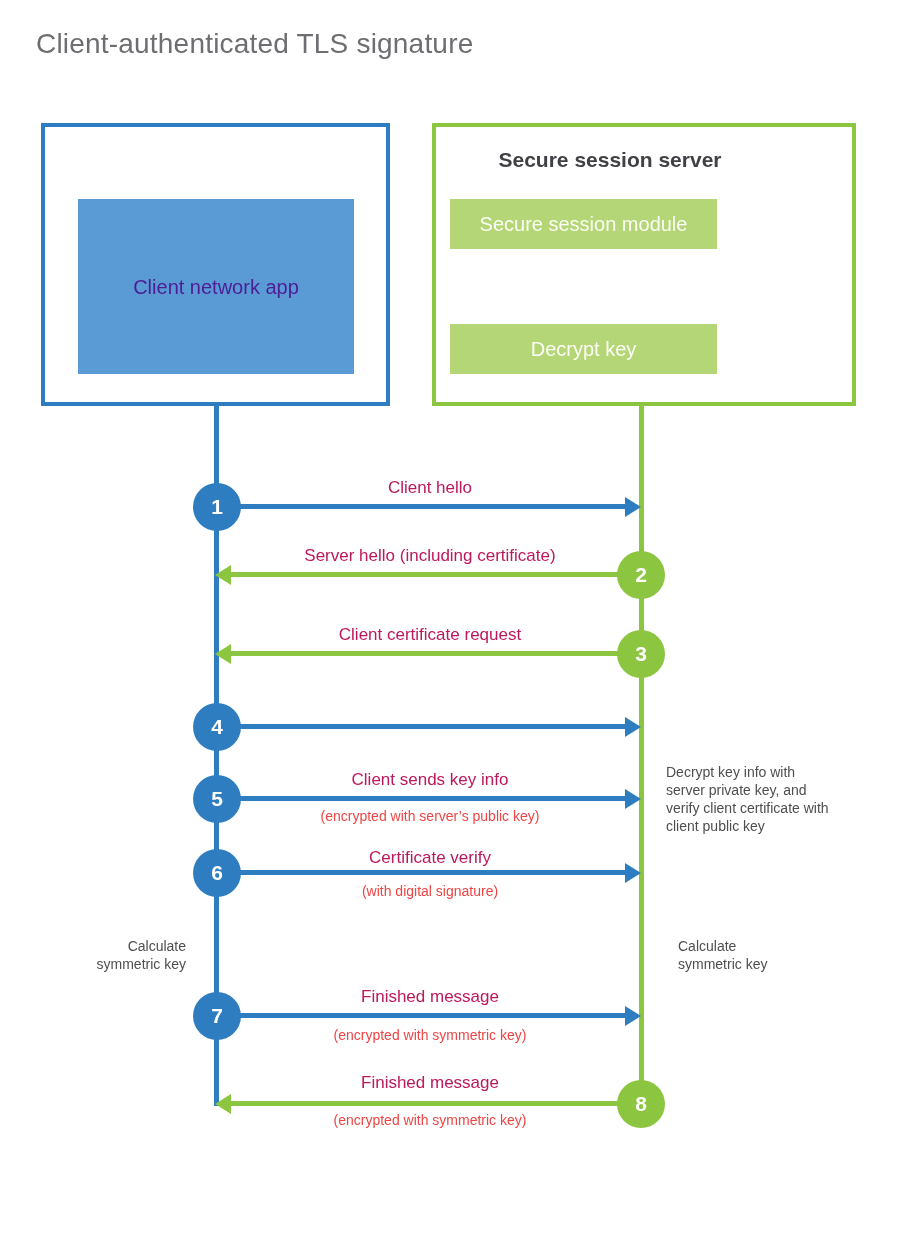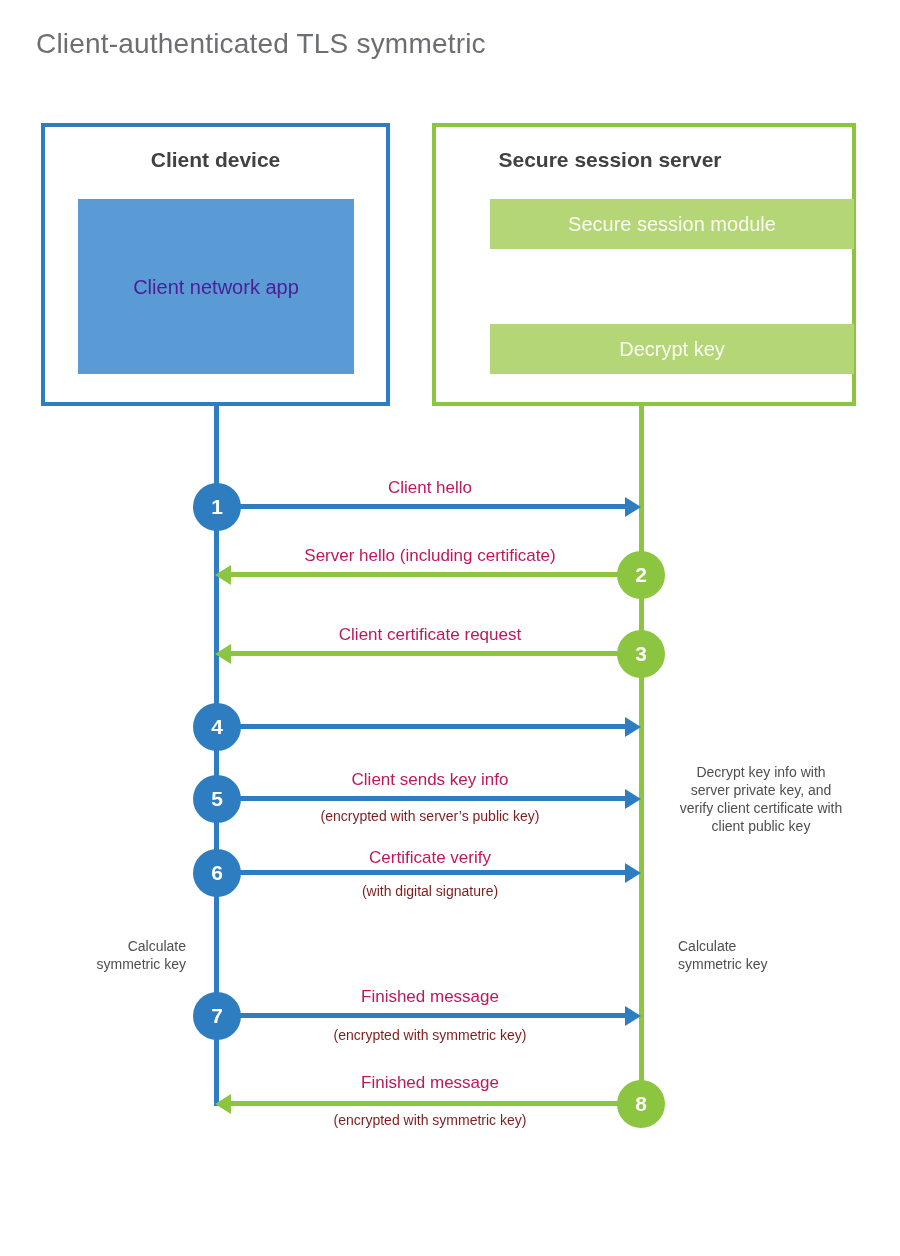--- a/index.html
+++ b/index.html
@@ -11,55 +11,54 @@
   .actor-box{position:absolute;top:123px;height:283px;background:#ffffff;box-sizing:border-box;}
   .actor-box.client{left:41px;width:349px;border:4px solid #2e7dc1;}
   .actor-box.server{left:432px;width:424px;border:4px solid #8cc540;}
   .actor-title{position:absolute;top:148px;font-size:21px;font-weight:700;color:#404145;text-align:center;}
   .actor-title.client{left:41px;width:349px;}
   .actor-title.server{left:432px;width:356px;}
 
   .app-box{position:absolute;left:78px;top:199px;width:276px;height:175px;background:#5b9bd5;display:flex;align-items:center;justify-content:center;}
   .app-box span{display:block;width:190px;text-align:center;font-size:20px;line-height:28px;color:#4c1d95;}
 
-  .module-bar{position:absolute;left:490px;width:364px;height:50px;background:#b4d676;display:flex;align-items:center;justify-content:center;font-size:20px;color:#fbfdf4;}
+  .module-bar{position:absolute;left:450px;width:267px;height:50px;background:#b4d676;display:flex;align-items:center;justify-content:center;font-size:20px;color:#fbfdf4;}
 
   .lifeline{position:absolute;width:5px;}
   .lifeline.blue{left:214px;top:406px;height:700px;background:#2e7dc1;}
   .lifeline.green{left:639px;top:406px;height:700px;background:#8cc540;}
 
   .step-circle{position:absolute;width:48px;height:48px;border-radius:50%;display:flex;align-items:center;justify-content:center;font-size:21px;font-weight:700;color:#ffffff;}
   .step-circle.blue{left:193px;background:#2e7dc1;}
   .step-circle.green{left:617px;background:#8cc540;}
 
   .msg-label{position:absolute;left:220px;width:420px;text-align:center;font-size:17px;color:#be185d;}
-  .msg-sub{position:absolute;left:220px;width:420px;text-align:center;font-size:14px;color:#7f1d1d;}
+  .msg-sub{position:absolute;left:220px;width:420px;text-align:center;font-size:14px;color:#ef4444;}
 
   .arrow{position:absolute;height:5px;}
   .arrow.blue{background:#2e7dc1;left:240px;width:386px;}
   .arrow.green{background:#8cc540;left:230px;width:390px;}
   .arrow.right::after{content:"";position:absolute;right:-15px;top:-7.5px;width:0;height:0;
     border-left:16px solid #2e7dc1;border-top:10px solid transparent;border-bottom:10px solid transparent;}
   .arrow.left::before{content:"";position:absolute;left:-15px;top:-7.5px;width:0;height:0;
     border-right:16px solid #8cc540;border-top:10px solid transparent;border-bottom:10px solid transparent;}
 
   .side-note{position:absolute;font-size:14px;line-height:18px;color:#4d4e50;}
-  .note-decrypt{left:666px;top:763px;width:170px;text-align:center;margin-left:10px;}
+  .note-decrypt{left:666px;top:763px;width:170px;text-align:left;}
   .note-calc-left{left:66px;top:937px;width:120px;text-align:right;}
   .note-calc-right{left:678px;top:937px;width:120px;text-align:left;}
 </style>
 </head>
 <body>
 
 <div class="stage">
 
-  <div class="page-title">Client-authenticated TLS symmetric</div>
+  <div class="page-title">Client-authenticated TLS signature</div>
 
   <div class="actor-box client"></div>
-  <div class="actor-title client">Client device</div>
   <div class="app-box">
     <span>Client network app</span>
   </div>
 
   <div class="actor-box server"></div>
   <div class="actor-title server">Secure session server</div>
   <div class="module-bar" style="top:199px">Secure session module</div>
   <div class="module-bar" style="top:324px">Decrypt key</div>
 
   <div class="lifeline blue"></div>

